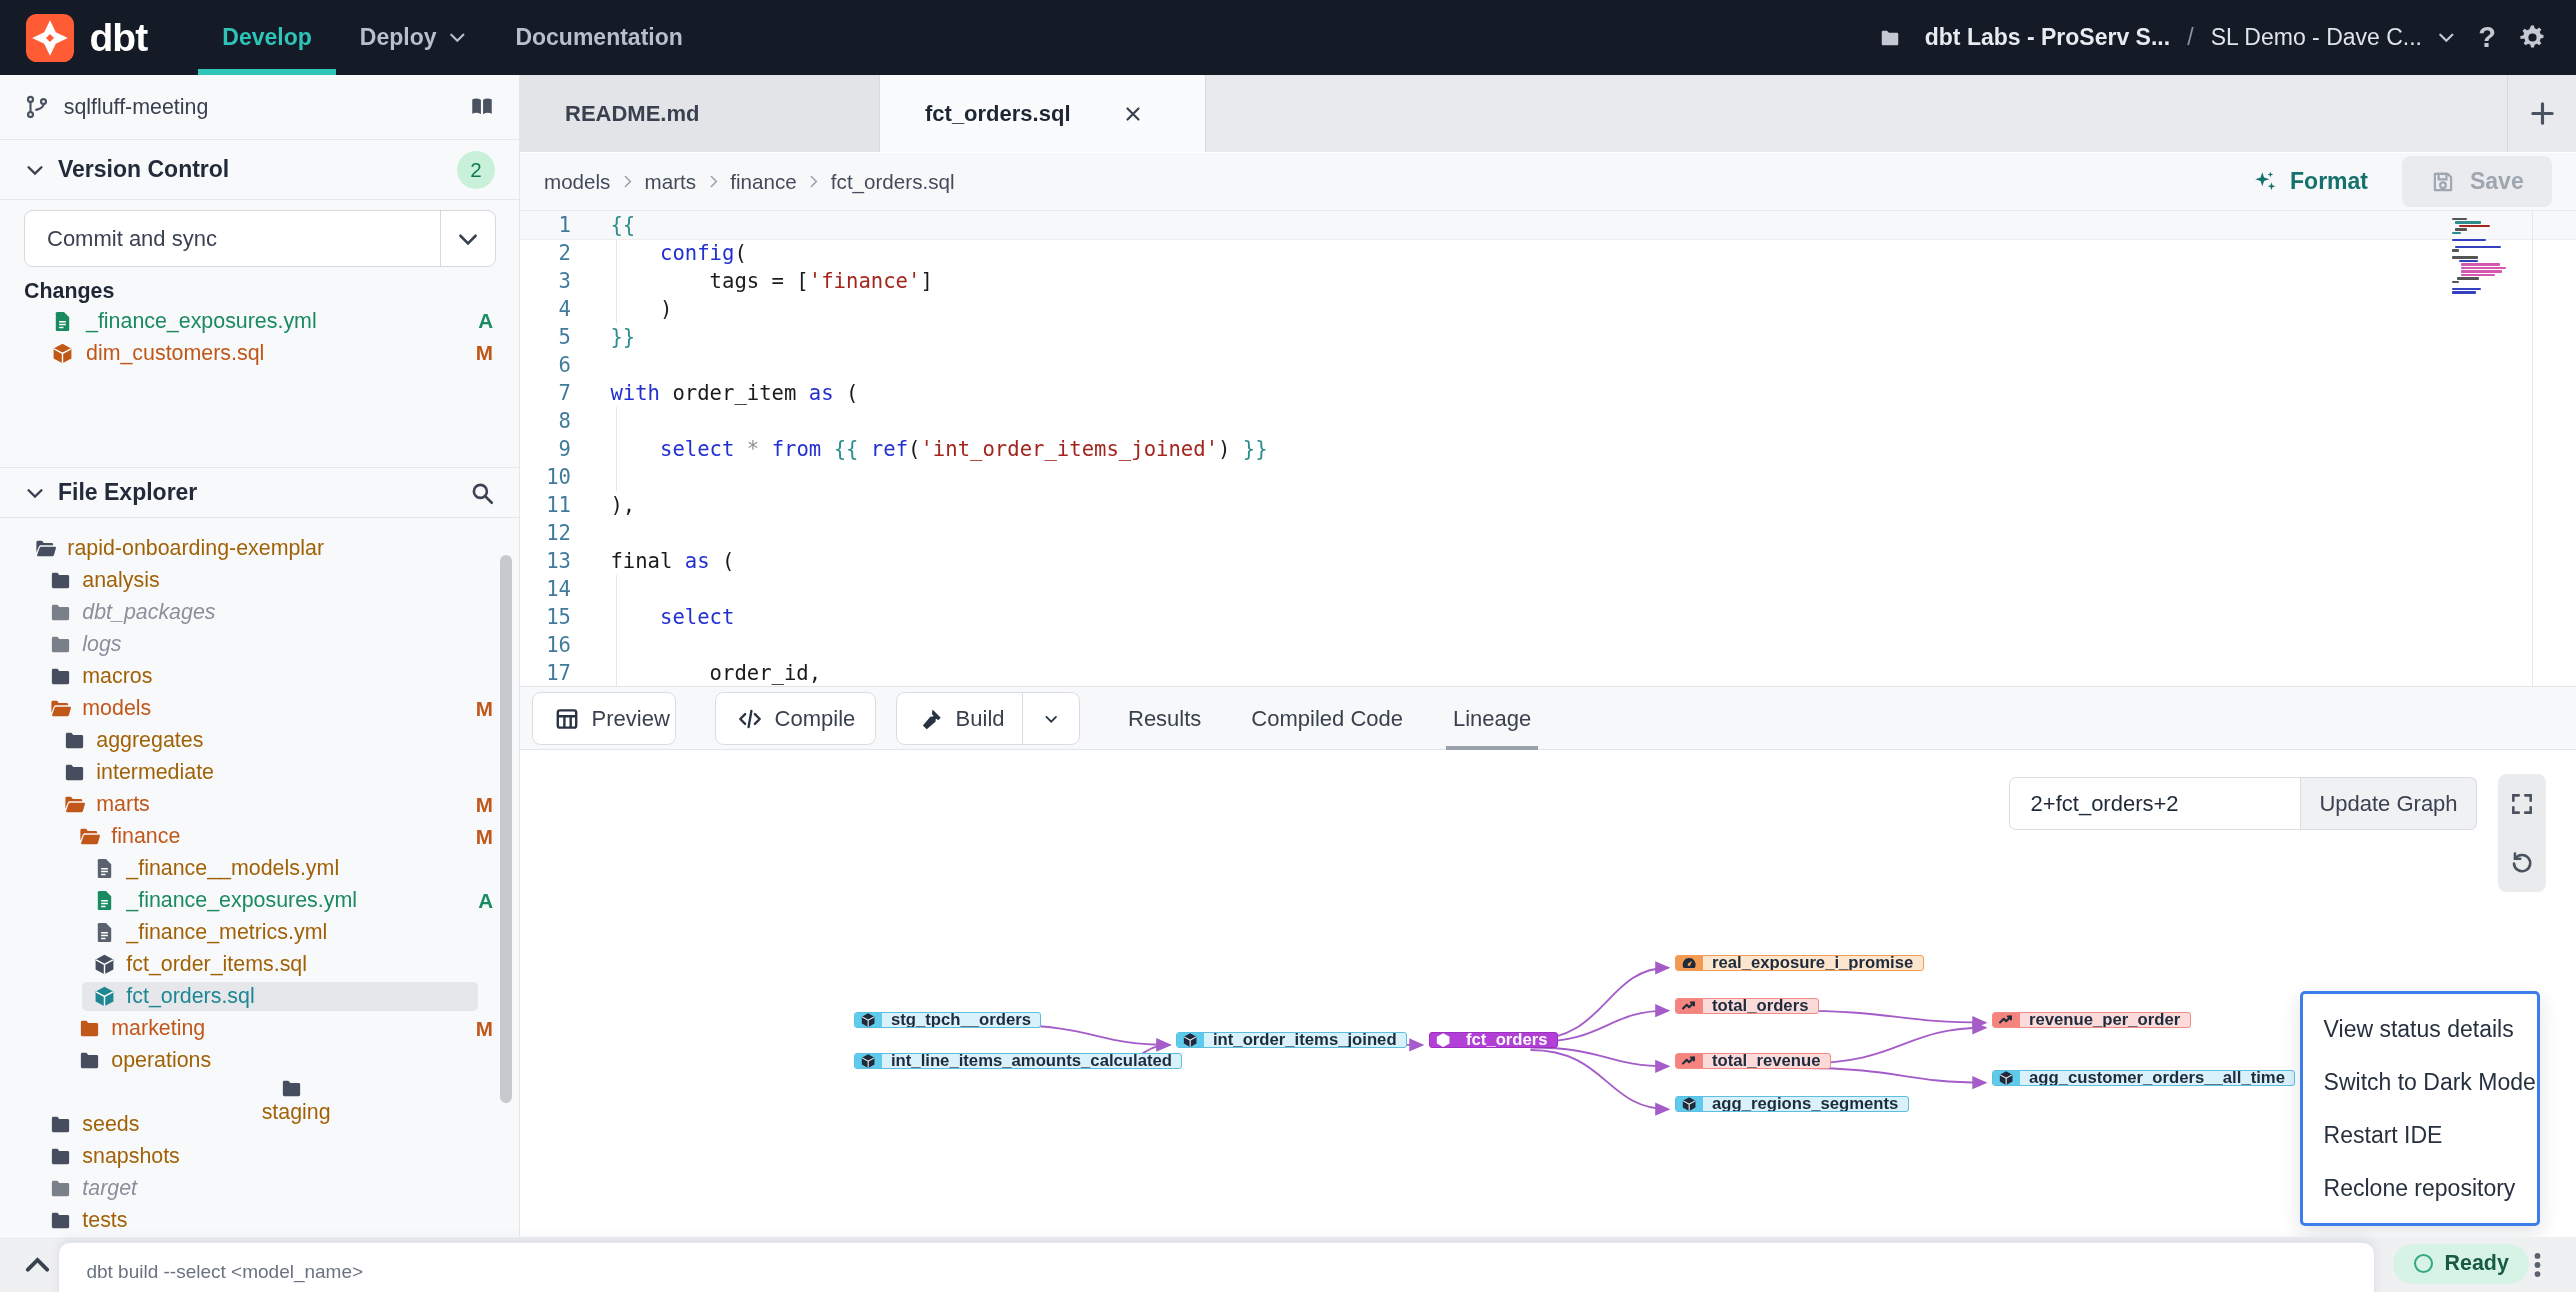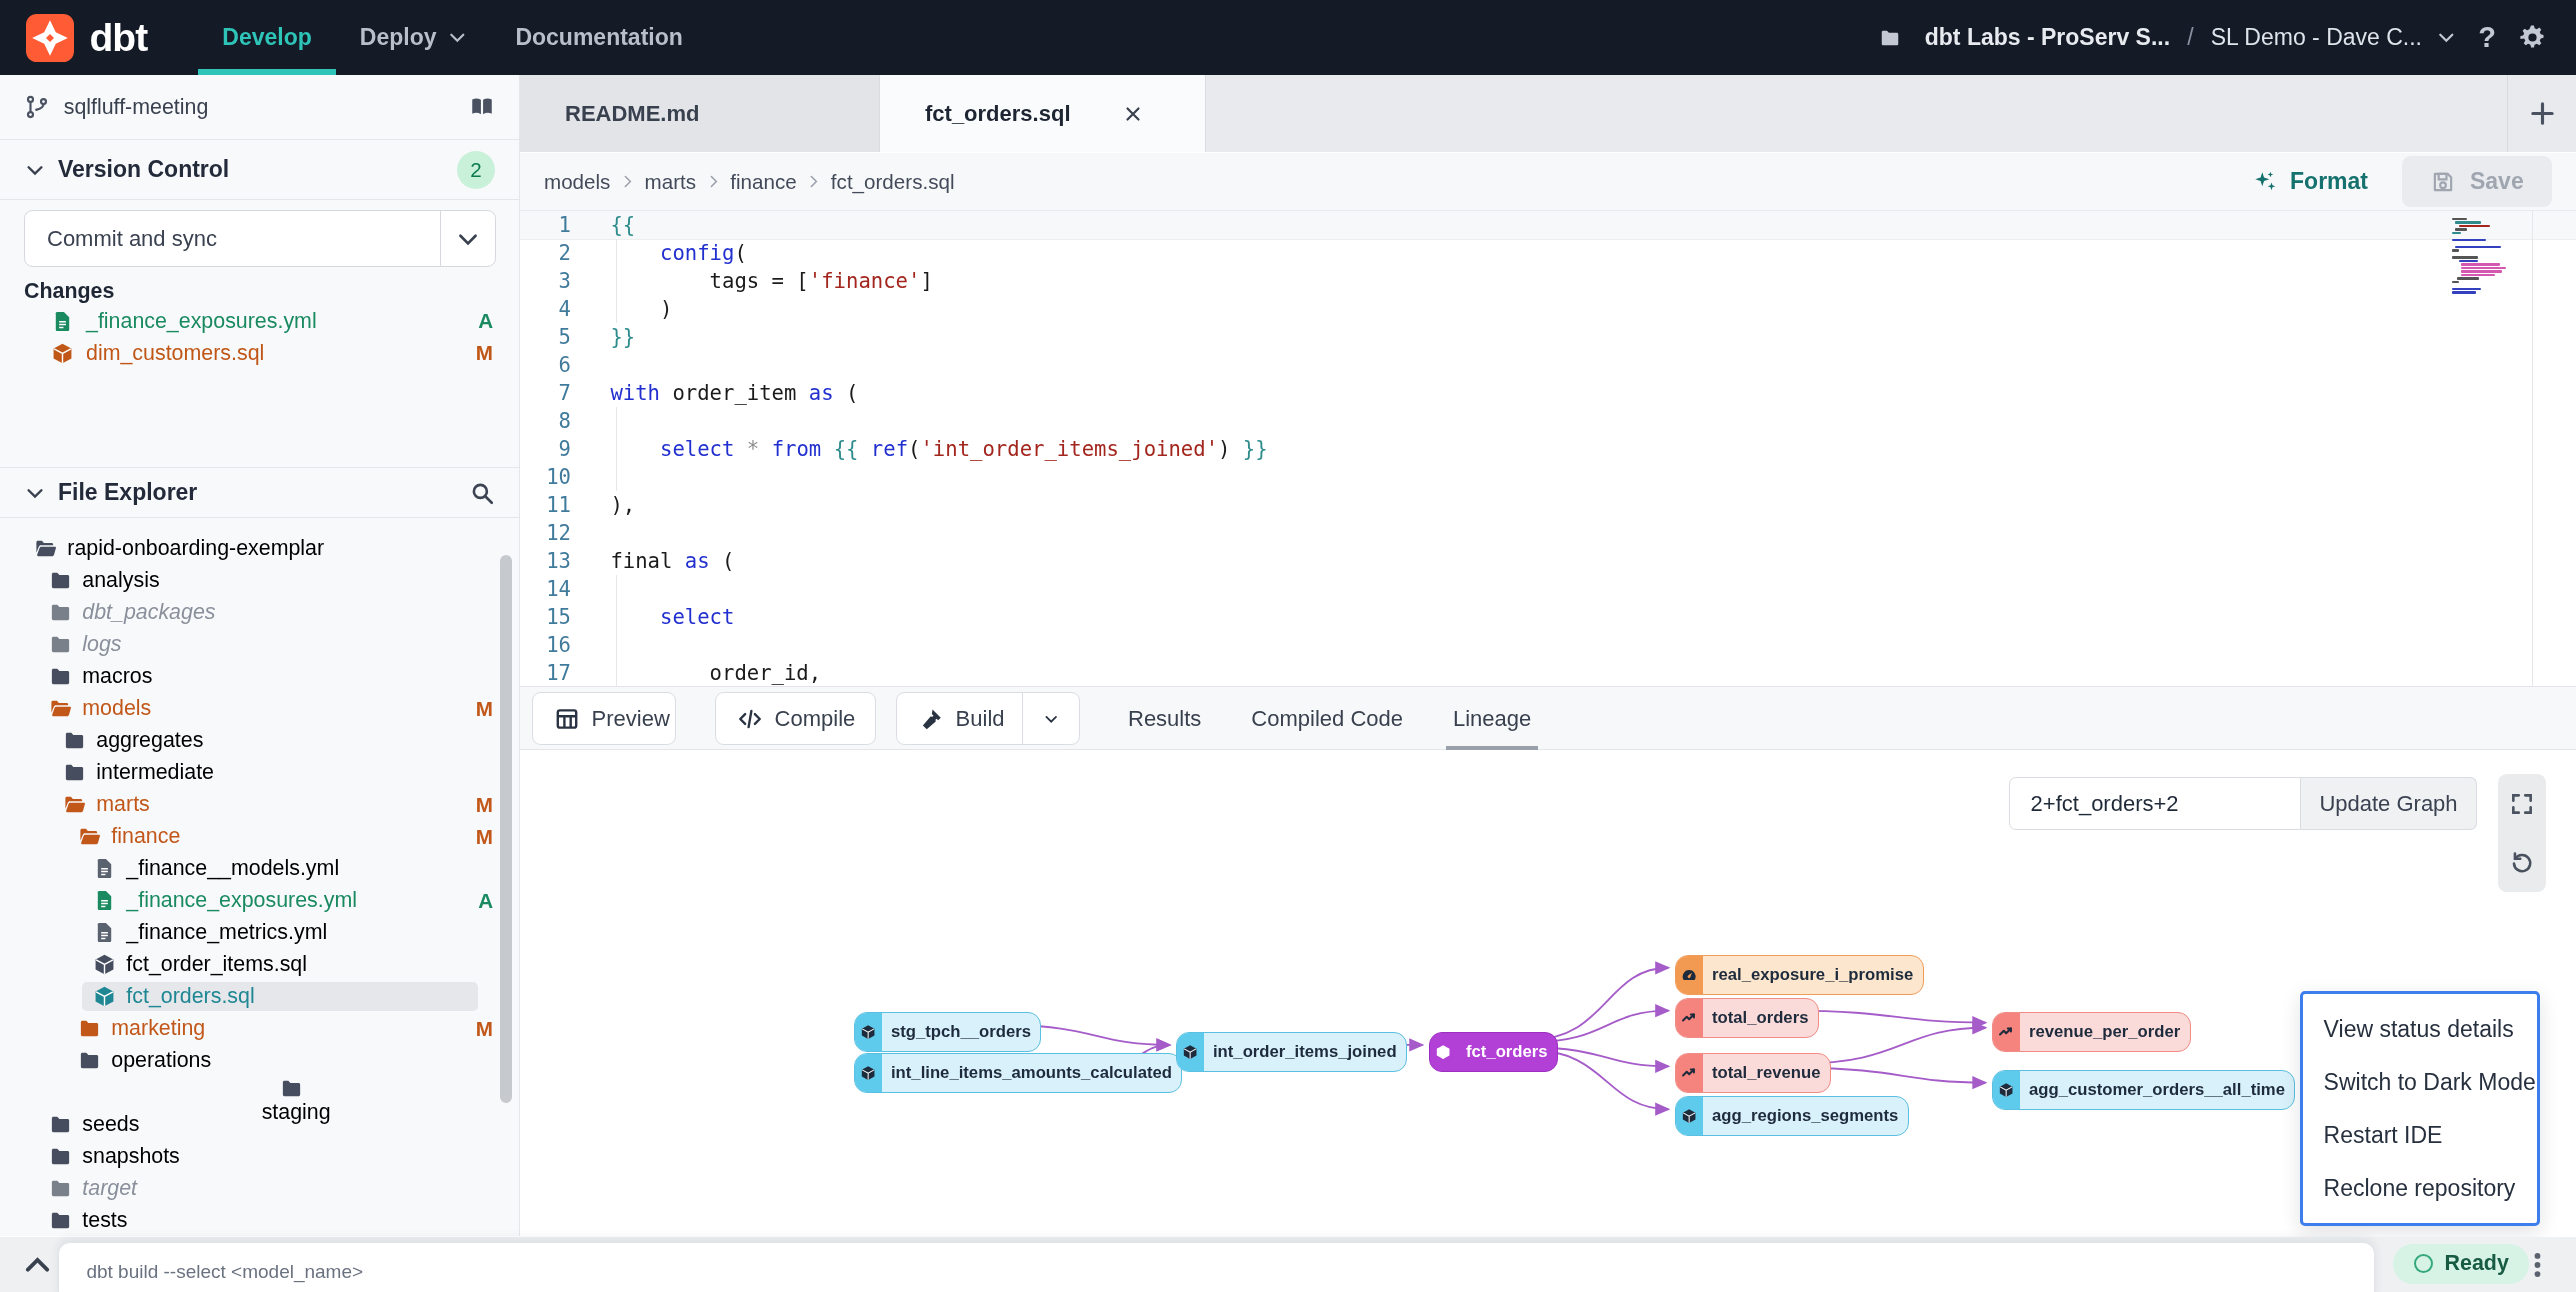--- a/index.html
+++ b/index.html
@@ -65,21 +65,21 @@
   #file-tree { position:absolute; left:0; top:443px; width:100%; bottom:0;
                overflow:hidden; padding-top:14.6px; }
   .tree-row { position:relative; height:32px; display:flex; align-items:center;
               font-size:21.4px; cursor:pointer; }
   .tree-row .hl { position:absolute; top:1.7px; bottom:1.7px; right:41px;
                   background:#e5e7eb; border-radius:5.1px; }
   .tree-row .ic { position:relative; width:23px; height:23px; flex:none; }
   .tree-row .nm { position:relative; margin-left:10.3px; white-space:nowrap; }
   .tree-row .st { position:relative; margin-left:auto; margin-right:26px;
                   font-size:20.6px; font-weight:700; }
-  .c-dark { color:#000000; }
+  .c-dark { color:#a16207; }
   .c-muted { color:#8a909b; font-style:italic; }
   .c-orange { color:#c2571a; } .c-green { color:#1a8a60; } .c-teal { color:#1f8793; }
   #sb-scroll { position:absolute; right:6.9px; top:480px; width:12px; height:548px;
                background:#c6cacf; border-radius:6px; }
 
   
   #tabbar { left:520px; top:75px; width:2056px; height:77px; background:#e8eaee;
             display:flex; align-items:stretch; }
   .etab { display:flex; align-items:center; padding:0 45px; font-size:22px;
           font-weight:700; color:#39414f; border-right:0.9px solid #d9dce1;
@@ -132,21 +132,21 @@
   .ptabs { position:absolute; left:608px; top:0; height:64px; display:flex;
            align-items:center; gap:50px; }
   .ptab { position:relative; font-size:22px; color:#39414f; height:64px;
           display:flex; align-items:center; cursor:pointer; }
   .ptab.active::after { content:""; position:absolute; left:-6.9px; right:-6.9px;
           bottom:0; height:5.1px; background:#9ba1ab; }
 
   
   #lineage { left:520px; top:750px; width:2056px; height:487px; background:#fff; overflow:hidden; }
   #edges { position:absolute; left:0; top:0; }
-  .lnode { position:absolute; height:40px; border-radius:13px; display:flex;
+  .lnode { position:absolute; height:16px; border-radius:3px; display:flex;
            align-items:stretch; overflow:hidden; border:1.7px solid; cursor:pointer; }
   .lnode .nicon { width:26.6px; flex:none; display:flex; align-items:center; justify-content:center; }
   .lnode .nicon svg { width:16.3px; height:16.3px; }
   .lnode .nlabel { display:flex; align-items:center; padding:0 9.4px;
                    font-size:16.7px; font-weight:700; white-space:nowrap; }
   #graph-controls { position:absolute; left:1489px; top:27.4px; display:flex; }
   #selector-input { width:292px; height:53px; border:0.9px solid #d9dce0;
                     border-radius:6.9px 0 0 6.9px; background:#fff; padding:0 20.6px;
                     font-size:22px; color:#1f2937; font-family:"Liberation Sans",sans-serif; }
   #update-btn { width:176px; height:53px; background:#f0f1f3; border:0.9px solid #d9dce0;

